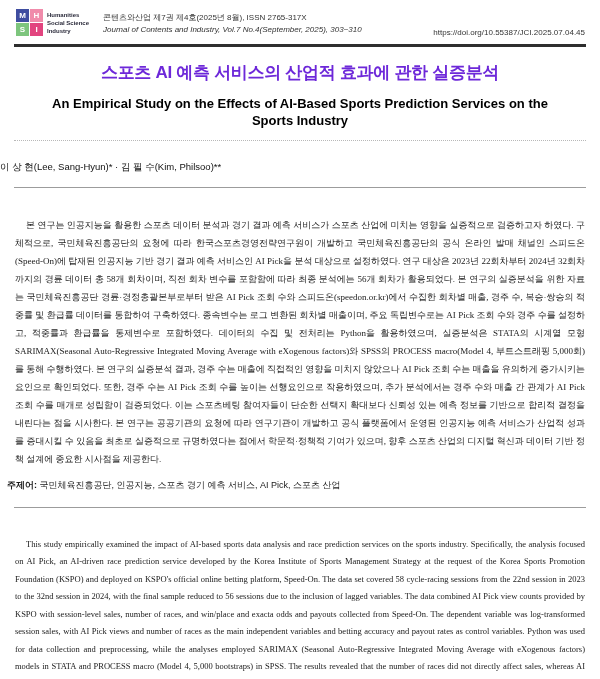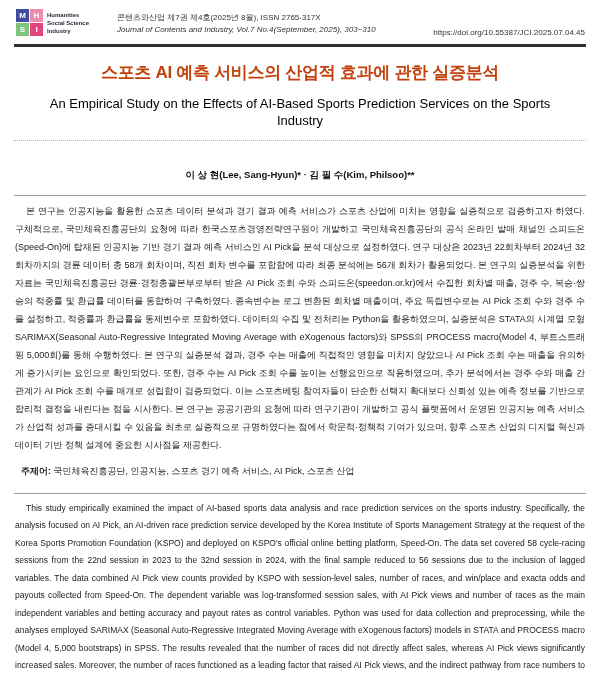--- a/index.html
+++ b/index.html
@@ -34,21 +34,21 @@
   .logo-wordmark {
     margin-left: 4px;
     margin-top: 2px;
     font-size: 6px;
     font-weight: bold;
     line-height: 8px;
     color: #2a2a3a;
     flex: 0 0 auto;
   }
   .journal-info {
-    margin-left: 28px;
+    margin-left: 14px;
     font-size: 8px;
     line-height: 12px;
     color: #333333;
     margin-top: 3px;
     flex: 1 1 auto;
   }
   .journal-info .en { font-style: italic; }
   .doi {
     margin-left: auto;
     font-size: 8px;
@@ -72,54 +72,54 @@
     margin: 13px 14px 0 14px;
   }
 
   
   .title-ko {
     margin-top: 14px;
     text-align: center;
     font-size: 17px;
     font-weight: bold;
     letter-spacing: -0.3px;
-    color: #c2410c;
+    color: #6d28d9;
   }
   .title-en {
     margin-top: 11px;
     text-align: center;
     font-size: 13px;
-    font-weight: normal;
+    font-weight: bold;
     line-height: 17px;
     padding: 0 45px;
     color: #000000;
   }
   .authors {
-    margin-top: 28px;
-    text-align: center;
+    margin-top: 20px;
     font-size: 9.5px;
-    font-weight: 700;
+    font-weight: 400;
     color: #111111;
   }
 
   
   .abstract {
-    margin: 6px 15px 0 15px;
+    margin: 28px 15px 0 15px;
     font-size: 9px;
     line-height: 18px;
     text-align: justify;
     text-indent: 11px;
     color: #1a1a1a;
+    font-family: Liberation Serif, serif;
   }
   .abstract-en {
     font-size: 8.5px;
     line-height: 17.5px;
   }
   .keywords {
-    margin: 11px 15px 0 21px;
+    margin: 11px 15px 0 7px;
     font-size: 9px;
     line-height: 13px;
     color: #1a1a1a;
   }
   .keywords .kw-label { font-weight: bold; }
   .rule-thin.pre-en { margin-top: 15px; }
 </style>
 </head>
 <body>
 

